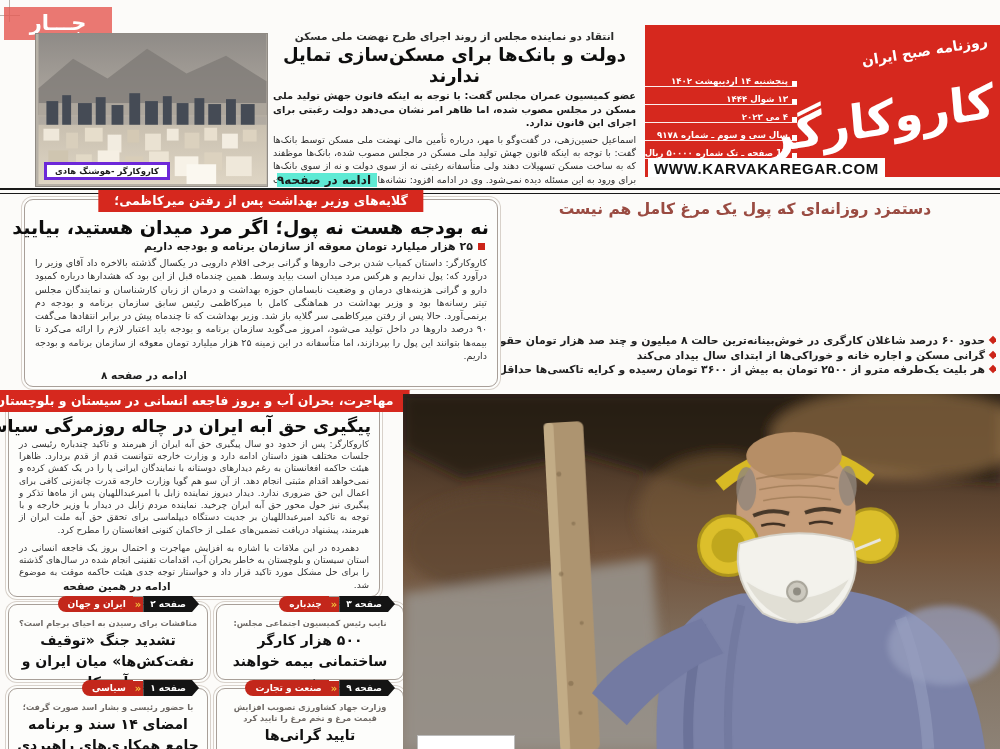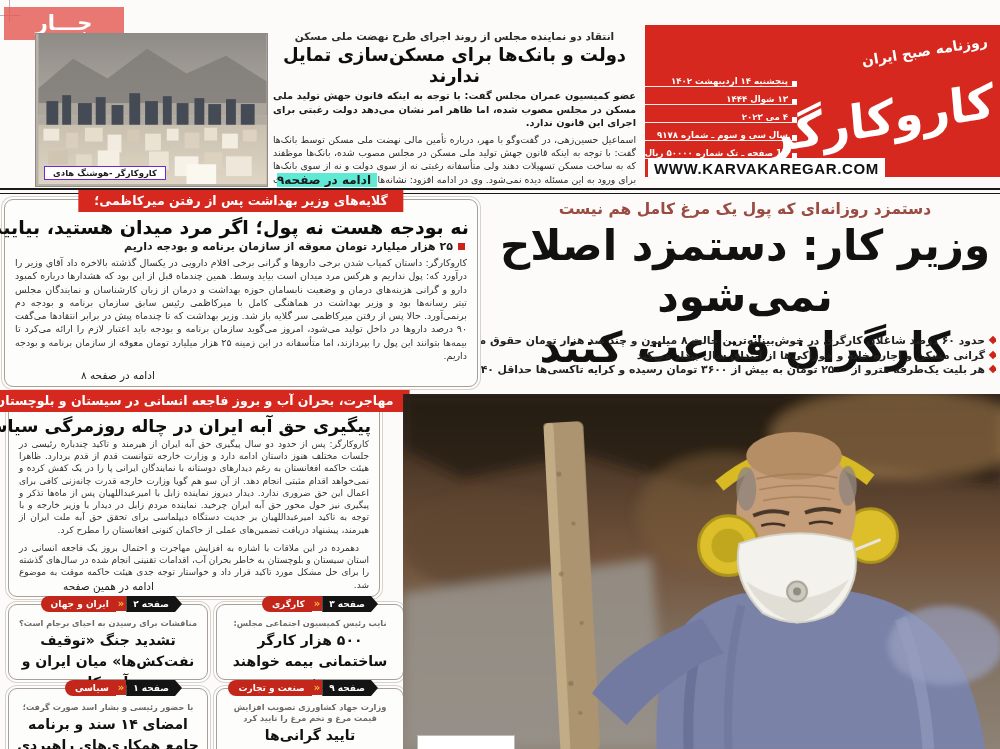--- a/index.html
+++ b/index.html
@@ -4,41 +4,41 @@
 <style>
   html,body{margin:0;padding:0;background:#e8e8e8;}
   .page{
     position:relative;width:1000px;height:749px;margin:0 auto;
     background:#fcfbf9;overflow:hidden;direction:rtl;
     font-family:"DejaVu Sans","Liberation Sans",sans-serif;color:#1c1c1c;
   }
   
   .crop-h{position:absolute;left:0;top:15px;width:20px;border-top:1px solid #b9b4ae;}
   .crop-v{position:absolute;left:9px;top:0;height:22px;border-left:1px solid #b9b4ae;}
-  .jaaar{position:absolute;left:4px;top:7px;width:120px;height:33px;background:rgba(229,90,84,.82);
+  .jaaar{position:absolute;left:4px;top:7px;width:108px;height:33px;background:rgba(229,90,84,.82);
     color:#fff;font-weight:bold;font-size:21px;line-height:33px;text-align:center;}
   .jaaar-tail{position:absolute;left:78px;top:39px;width:0;height:0;
     border-left:6px solid transparent;border-right:10px solid transparent;
     border-top:17px solid rgba(229,90,84,.82);transform:rotate(-14deg);}
   
   .masthead{position:absolute;left:645px;top:25px;width:355px;height:152px;background:#d6281e;overflow:hidden;}
   .mast-tagline{position:absolute;right:14px;top:8px;color:#fff;font-weight:bold;font-size:14px;
     transform:rotate(-9deg);transform-origin:right top;letter-spacing:1px;}
   .mast-logo{position:absolute;right:6px;top:48px;color:#fff;font-weight:bold;font-size:47px;
     transform:rotate(-9deg) skewX(-4deg);transform-origin:right center;letter-spacing:-2px;white-space:nowrap;}
   .mast-dates{position:absolute;left:0;top:44px;width:152px;}
   .date-row{display:flex;align-items:flex-end;height:17px;border-bottom:1px solid rgba(255,255,255,.92);
     color:#fff;font-size:8.6px;font-weight:bold;padding-left:16px;}
   .date-row .sq{width:5px;height:5px;background:#fff;margin-left:4px;flex:0 0 auto;}
   .date-row span:last-child{white-space:nowrap;}
   .mast-url{position:absolute;left:3px;top:133px;background:#fff;color:#111;font-size:15px;font-weight:bold;
     padding:2px 6px;letter-spacing:.6px;direction:ltr;font-family:"Liberation Sans","DejaVu Sans",sans-serif;}
   
   .city-photo{position:absolute;left:35px;top:33px;width:231px;height:152px;border:1px solid #8f8a84;background:#b7b1a7;}
-  .city-caption{position:absolute;left:8px;bottom:6px;background:#fff;border:1px solid #6d28d9;
+  .city-caption{position:absolute;left:8px;bottom:6px;background:#fff;border:3px solid #6d28d9;
     font-size:8.5px;font-weight:bold;padding:1px 8px;white-space:nowrap;}
   
   .top-article{position:absolute;left:271px;top:30px;width:367px;height:158px;overflow:hidden;}
   .top-article .kicker{font-size:10.5px;font-weight:bold;text-align:center;color:#2c2c2c;}
   .top-article h2{margin:2px 0 3px;font-size:18px;font-weight:bold;text-align:center;color:#0e0e0e;}
   .top-article .lede{font-size:9.8px;font-weight:bold;text-align:justify;line-height:1.4;margin:0 2px 3px;}
   .top-article .body{font-size:9.4px;text-align:justify;line-height:1.4;margin:0 2px;color:#2b2b2b;}
   .top-article .continue{position:absolute;left:6px;bottom:1px;font-size:12px;font-weight:bold;background:#5eead4;padding-right:6px;}
   
   .double-rule{position:absolute;left:0;top:188px;width:1000px;height:3px;
@@ -54,32 +54,32 @@
   .lead-pageref{position:absolute;left:366px;top:379px;font-size:10px;font-weight:bold;}
   
   .frame{position:absolute;background:#fdfdfb;border:1px solid #a89f98;border-radius:9px;
     box-shadow:0 0 0 2px #fdfdfb,0 0 0 3px #d8d1ca;}
   .frame .banner{position:absolute;top:-10px;left:50%;transform:translateX(-50%);background:#d6281e;color:#fff;
     font-weight:bold;font-size:12.5px;padding:3px 16px 4px;white-space:nowrap;}
   .frame h2{margin:16px 8px 2px;font-size:19px;font-weight:bold;text-align:center;white-space:nowrap;color:#0d0d0d;}
   .frame .subhead{font-size:11px;font-weight:bold;text-align:right;margin:2px 12px 3px;}
   .frame .subhead .redsq{display:inline-block;width:7px;height:7px;background:#cc2418;margin-left:5px;}
   .frame .body{font-size:9.5px;line-height:1.4;text-align:justify;margin:0 10px;color:#333;}
-  .frame .continue{position:absolute;font-size:10.5px;font-weight:normal;background:#fdfdfb;padding:0 8px;margin-top:32px;}
-  #health-box{left:4px;top:199px;width:472px;height:186px;}
+  .frame .continue{position:absolute;font-size:10.5px;font-weight:bold;background:#fdfdfb;padding:0 8px;margin-top:32px;}
+  #health-box{left:24px;top:199px;width:472px;height:186px;}
   #health-box .continue{left:68px;bottom:5px;}
   #water-box{left:8px;top:399px;width:370px;height:196px;}
   #water-box h2{font-size:17.5px;}
   #water-box .body{font-size:9px;line-height:1.36;}
   #water-box .body + .body{text-indent:10px;margin-top:6px;}
   #water-box .continue{left:46px;bottom:4px;}
   
   .teaser{position:absolute;background:#fdfdfb;border:1px solid #a89f98;border-radius:9px;
     box-shadow:0 0 0 2px #fdfdfb,0 0 0 3px #d8d1ca;text-align:center;}
-  .teaser .tag{position:absolute;top:-9px;right:25px;display:flex;direction:ltr;align-items:flex-start;height:16px;}
+  .teaser .tag{position:absolute;top:-9px;right:8px;display:flex;direction:ltr;align-items:center;height:16px;}
   .teaser .tag .cat{background:#c3271b;color:#fff;font-size:9px;font-weight:bold;line-height:16px;
     padding:0 7px 0 10px;border-radius:8px 0 0 8px;white-space:nowrap;}
   .teaser .tag .chev{background:#c3271b;color:#f0c23c;font-size:10px;font-weight:bold;line-height:15px;padding:0 2px;}
   .teaser .tag .pg{background:#141414;color:#fff;font-size:9px;font-weight:bold;line-height:16px;
     padding:0 13px 0 7px;white-space:nowrap;
     clip-path:polygon(0 0,calc(100% - 7px) 0,100% 50%,calc(100% - 7px) 100%,0 100%);}
   .teaser .kicker{font-size:8.2px;color:#6f6a66;font-weight:bold;margin:13px 6px 1px;line-height:1.35;}
   .teaser h3{margin:1px 4px 0;font-size:14px;font-weight:bold;line-height:1.5;color:#111;}
   #teaser-a{left:8px;top:604px;width:198px;height:74px;}
   #teaser-b{left:216px;top:604px;width:186px;height:74px;}
@@ -192,22 +192,20 @@
           <span>17 صفحه ـ تک شماره ۵۰۰۰۰ ریال</span>
         </div>
     </div>
     <div class="mast-url">WWW.KARVAKAREGAR.COM</div>
   </div>
 
   <div class="double-rule"></div>
 
   <div class="lead">
     <div class="kicker">دستمزد روزانه‌ای که پول یک مرغ کامل هم نیست</div>
-    <h1><span>وزیر کار: دستمزد اصلاح نمی‌شود</span><br>
-    <span>کارگران قناعت کنند</span></h1>
   </div>
   <ul class="lead-bullets">
     <li>حدود ۶۰ درصد شاغلان کارگری در خوش‌بینانه‌ترین حالت ۸ میلیون و چند صد هزار تومان حقوق ماهانه می‌گیرند</li>
     <li>گرانی مسکن و اجاره خانه و خوراکی‌ها از ابتدای سال بیداد می‌کند</li>
     <li>هر بلیت یک‌طرفه مترو از ۲۵۰۰ تومان به بیش از ۳۶۰۰ تومان رسیده و کرایه تاکسی‌ها حداقل ۴۰ درصد افزایش یافته است</li>
   </ul>
   <div class="lead-pageref">در صفحه ۳</div>
 
   <div class="frame" id="health-box">
     <div class="banner">گلایه‌های وزیر بهداشت پس از رفتن میرکاظمی؛</div>
@@ -230,21 +228,21 @@
       <span class="cat">ایران و جهان</span>
       <span class="chev">»</span>
       <span class="pg">صفحه ۲</span>
     </div>
     <div class="kicker">مناقشات برای رسیدن به احیای برجام است؟</div>
     <h3>تشدید جنگ «توقیف نفت‌کش‌ها» میان ایران و آمریکا</h3>
   </div>
 
   <div class="teaser" id="teaser-b">
     <div class="tag">
-      <span class="cat">کارگری</span>
+      <span class="cat">چندباره</span>
       <span class="chev">»</span>
       <span class="pg">صفحه ۳</span>
     </div>
     <div class="kicker">نایب رئیس کمیسیون اجتماعی مجلس:</div>
     <h3>۵۰۰ هزار کارگر ساختمانی بیمه خواهند شد</h3>
   </div>
 
   <div class="teaser" id="teaser-c">
     <div class="tag">
       <span class="cat">سیاسی</span>

